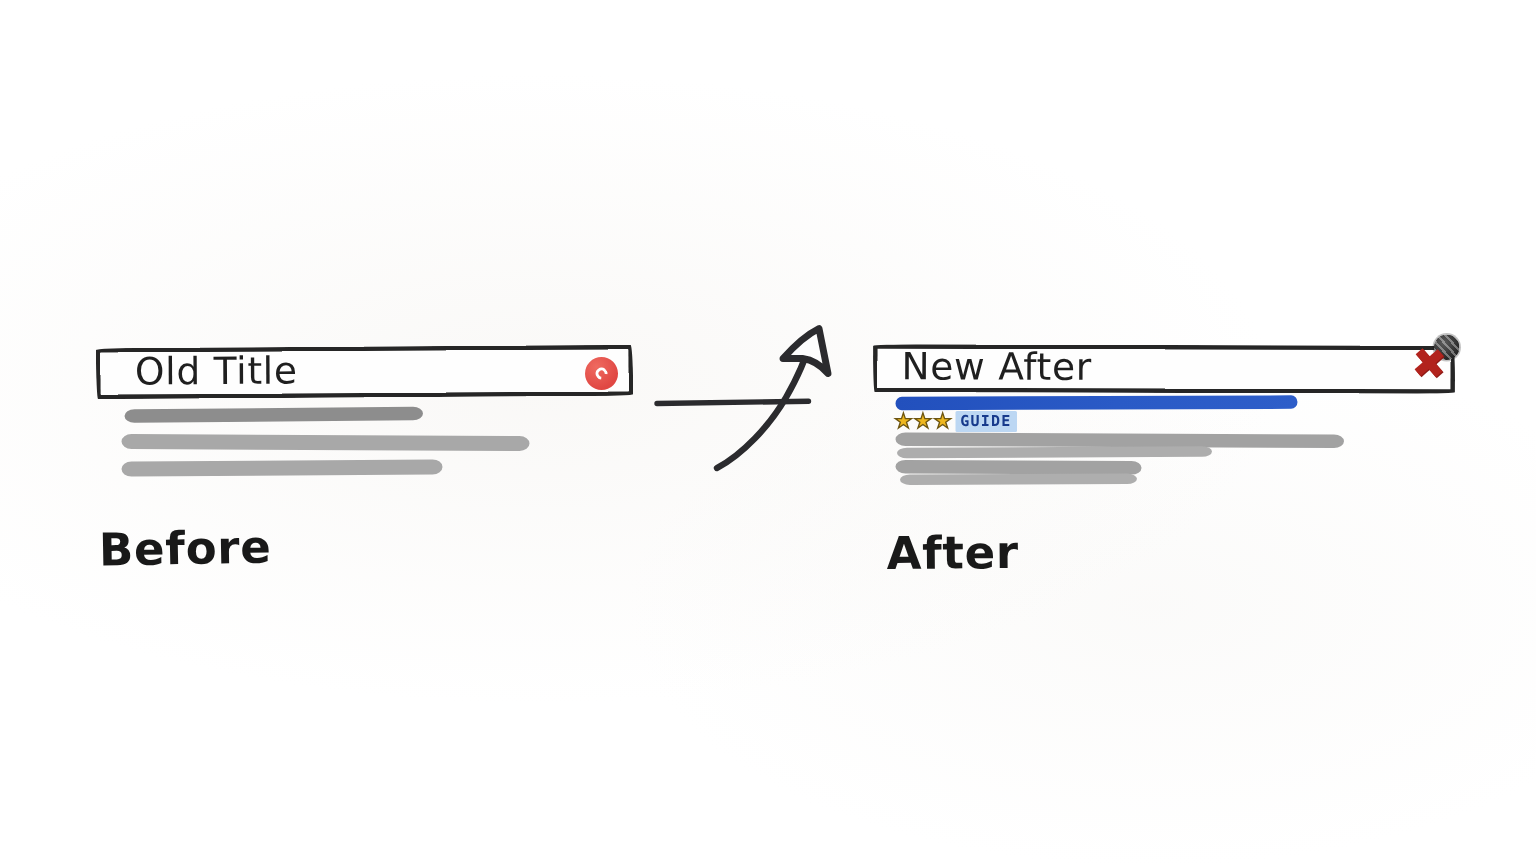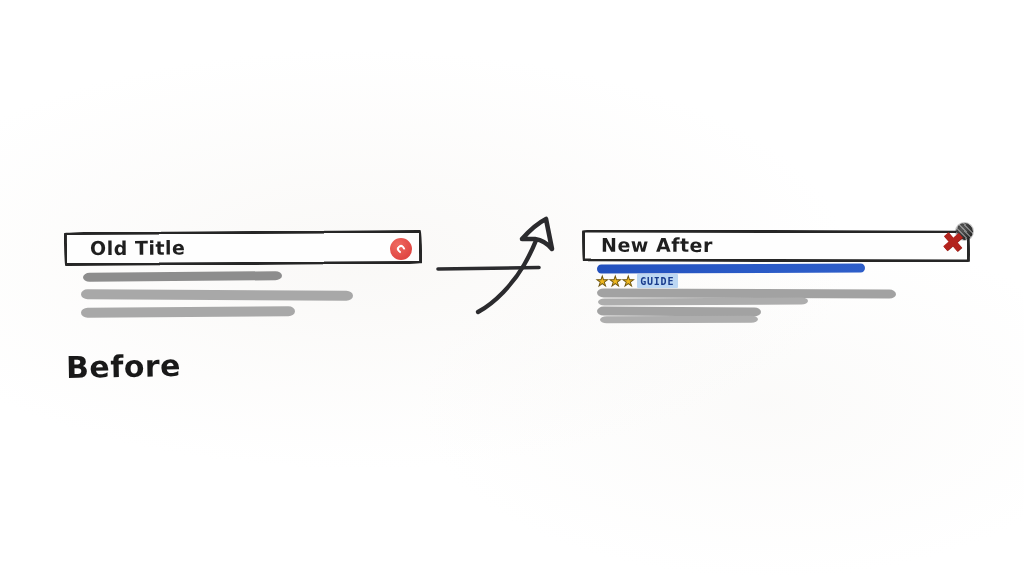--- a/index.html
+++ b/index.html
@@ -21,21 +21,21 @@
   .sketch-box {
     position: absolute;
     border: 3px solid #262626;
     background: #fefefe;
     border-radius: 255px 12px 225px 10px / 10px 195px 8px 255px;
   }
   .box-before { left: 64px; top: 231px; width: 358px; height: 34px; transform: rotate(-0.35deg); }
   .box-after  { left: 582px; top: 230px; width: 388px; height: 32px; transform: rotate(0.15deg); }
   .box-title {
     position: absolute; top: 50%; transform: translateY(-54%);
-    font-size: 19px; font-weight: bold; color: #1f1f1f; letter-spacing: 0.5px;
+    font-size: 25px; font-weight: normal; color: #1f1f1f; letter-spacing: 0.5px;
     white-space: nowrap;
   }
   .box-before .box-title { left: 23px; }
   .box-after  .box-title { left: 16px; }
 
   
   .red-badge {
     position: absolute; left: 323px; top: 5px;
     width: 22px; height: 22px; border-radius: 50%;
     background: radial-gradient(circle at 35% 30%, #ef6a60, #e04743 70%);
@@ -150,14 +150,15 @@
 
   <div class="rating-row">
     <span class="stars">★★★</span>
     <span class="rating-tag">GUIDE</span>
   </div>
 
   <div class="marker m-r1"></div>
   <div class="marker m-r2"></div>
   <div class="marker m-r3"></div>
   <div class="marker m-r4"></div>
+  <div class="section-label label-after">After</div>
 
 </div>
 
 </body></html>

